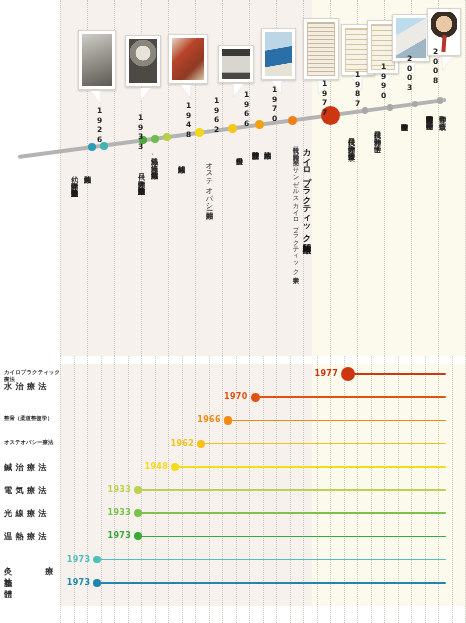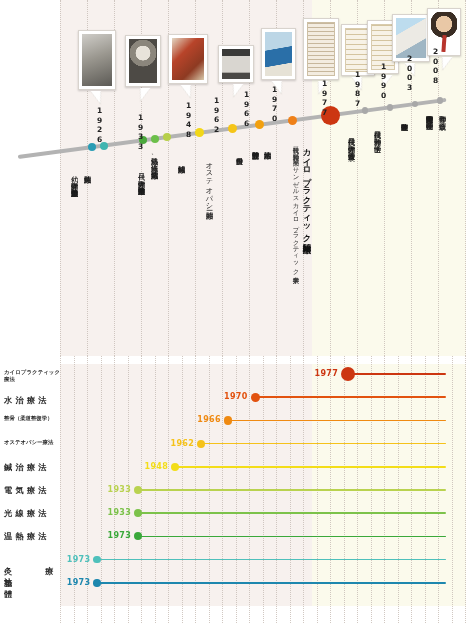--- a/index.html
+++ b/index.html
@@ -284,21 +284,21 @@
         <div class="vgrid " style="left:424.5px"></div>
         <div class="vgrid " style="left:438px"></div>
         <div class="vgrid " style="left:451.5px"></div>
         <div class="vgrid " style="left:465px"></div>
       </div>
     <div id="chart-rows">
         <div class="row-label small" style="top:13px;">カイロプラクティック療法</div>
         <div class="bar" style="left:348px; top:17.2px; width:98px; background:#cc3611"></div>
         <div class="bar-dot" style="left:341px; top:11px; width:14px; height:14px; background:#cc3611"></div>
         <div class="bar-year" style="left:311px; top:13px; width:27px; color:#cc3611;">1977</div>
-        <div class="row-label" style="top:39px;">水 治 療 法</div>
+        <div class="row-label" style="top:25px;">水 治 療 法</div>
         <div class="bar" style="left:255px; top:40.400000000000006px; width:191px; background:#e2520f"></div>
         <div class="bar-dot" style="left:250.5px; top:36.7px; width:9px; height:9px; background:#e2520f"></div>
         <div class="bar-year" style="left:220.5px; top:36.2px; width:27px; color:#e2520f;">1970</div>
         <div class="row-label small" style="top:59.400000000000006px;">整骨（柔道整復学）</div>
         <div class="bar" style="left:228px; top:63.60000000000001px; width:218px; background:#ef8a12"></div>
         <div class="bar-dot" style="left:223.75px; top:60.150000000000006px; width:8.5px; height:8.5px; background:#ef8a12"></div>
         <div class="bar-year" style="left:193.75px; top:59.400000000000006px; width:27px; color:#ef8a12;">1966</div>
         <div class="row-label small" style="top:82.6px;">オステオパシー療法</div>
         <div class="bar" style="left:201px; top:86.8px; width:245px; background:#f5c21a"></div>
         <div class="bar-dot" style="left:197px; top:83.6px; width:8px; height:8px; background:#f5c21a"></div>

